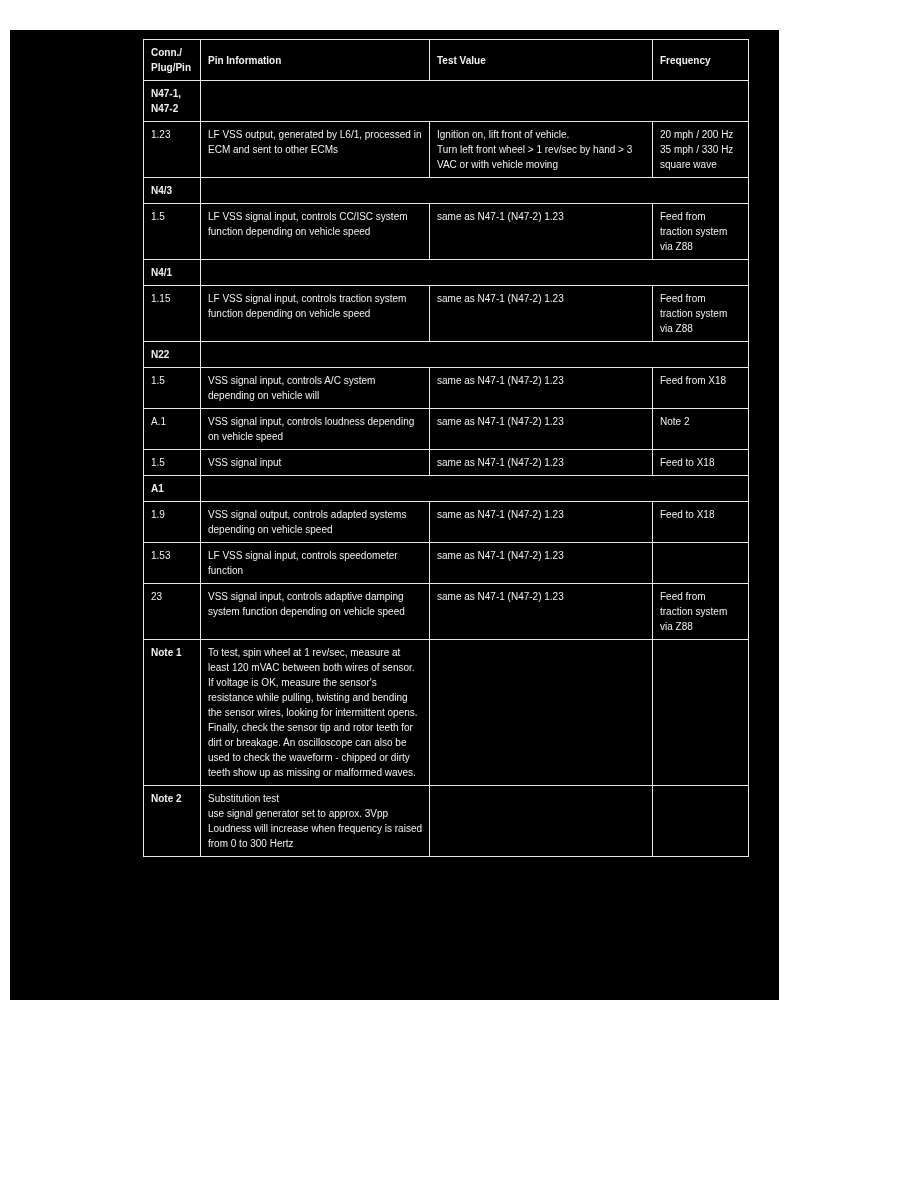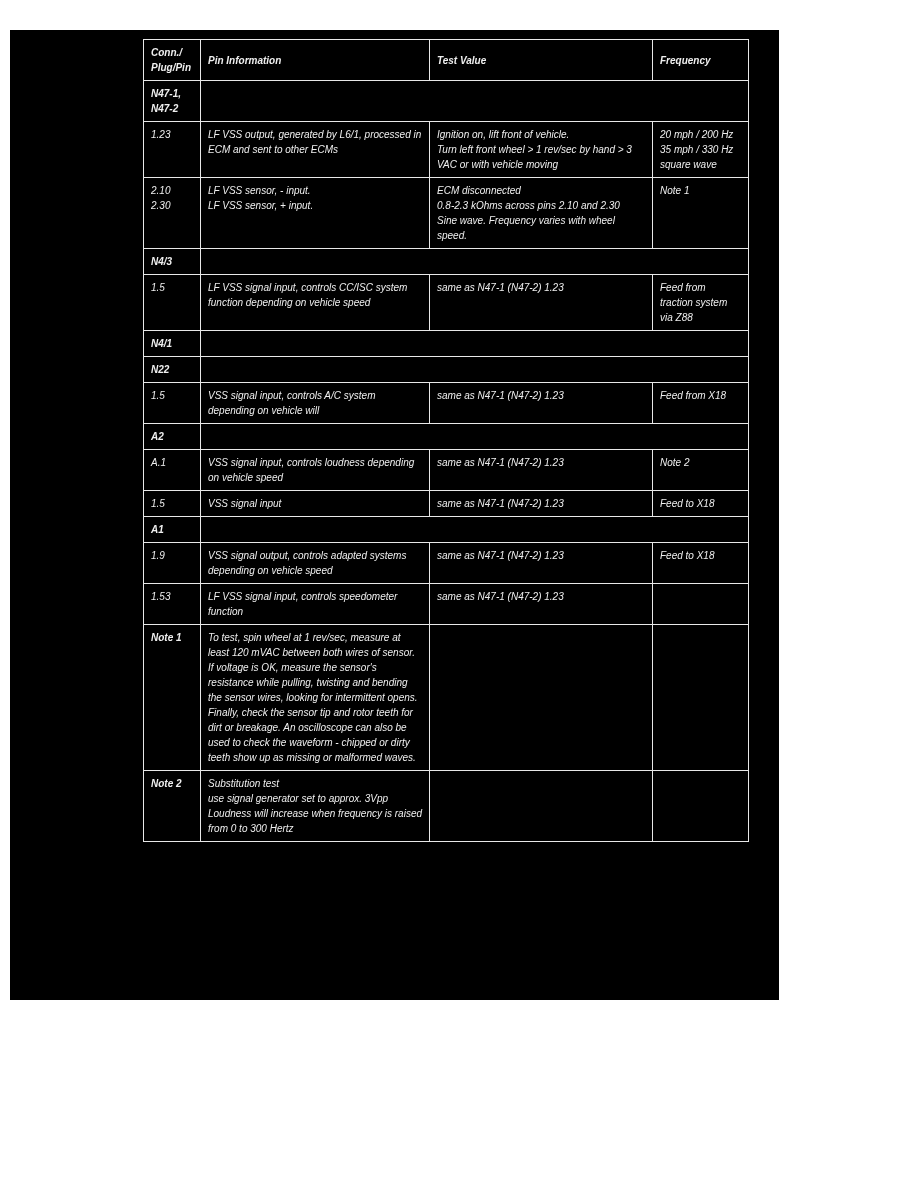--- a/index.html
+++ b/index.html
@@ -26,21 +26,20 @@
   table.doc-table {
     position: absolute;
     left: 133px;
     top: 9px;
     width: 605px;
     border-collapse: collapse;
     table-layout: fixed;
     color: #efefef;
     font-size: 10px;
     line-height: 15px;
-    font-style: italic;
   }
   table.doc-table th,
   table.doc-table td {
     border: 1px solid #e8e8e8;
     padding: 5px 7px;
     vertical-align: top;
     white-space: pre-line;
     overflow: hidden;
     text-align: left;
   }
@@ -86,57 +85,49 @@
           </tr>
           <tr>
             <td class="pin">1.23</td>
             <td>LF VSS output, generated by L6/1, processed in ECM and sent to other ECMs</td>
             <td>Ignition on, lift front of vehicle.
 Turn left front wheel &gt; 1 rev/sec by hand &gt; 3 VAC or with vehicle moving</td>
             <td>20 mph / 200 Hz
 35 mph / 330 Hz
 square wave</td>
           </tr>
-          <tr>
-            <td class="pin">2.10
-2.30</td>
-            <td>LF VSS sensor, - input.
-LF VSS sensor, + input.</td>
-            <td>ECM disconnected
-0.8-2.3 kOhms across pins 2.10 and 2.30
-Sine wave. Frequency varies with wheel speed.</td>
-            <td>Note 1</td>
-          </tr>
           <tr class="section-row">
             <td class="pin bold">N4/3</td>
             <td colspan="3"></td>
           </tr>
           <tr>
             <td class="pin">1.5</td>
             <td>LF VSS signal input, controls CC/ISC system function depending on vehicle speed</td>
             <td>same as N47-1 (N47-2) 1.23</td>
             <td>Feed from traction system via Z88</td>
           </tr>
           <tr class="section-row">
             <td class="pin bold">N4/1</td>
             <td colspan="3"></td>
           </tr>
+          <tr>
+            <td class="pin">1.15</td>
+            <td>LF VSS signal input, controls traction system function depending on vehicle speed</td>
+            <td>same as N47-1 (N47-2) 1.23</td>
+            <td>Feed from traction system via Z88</td>
+          </tr>
           <tr class="section-row">
             <td class="pin bold">N22</td>
             <td colspan="3"></td>
           </tr>
           <tr>
             <td class="pin">1.5</td>
             <td>VSS signal input, controls A/C system depending on vehicle will</td>
             <td>same as N47-1 (N47-2) 1.23</td>
             <td>Feed from X18</td>
-          </tr>
-          <tr class="section-row">
-            <td class="pin bold">A2</td>
-            <td colspan="3"></td>
           </tr>
           <tr>
             <td class="pin">A.1</td>
             <td>VSS signal input, controls loudness depending on vehicle speed</td>
             <td>same as N47-1 (N47-2) 1.23</td>
             <td>Note 2</td>
           </tr>
           <tr>
             <td class="pin">1.5</td>
             <td>VSS signal input</td>
@@ -153,20 +144,26 @@
             <td>same as N47-1 (N47-2) 1.23</td>
             <td>Feed to X18</td>
           </tr>
           <tr>
             <td class="pin">1.53</td>
             <td>LF VSS signal input, controls speedometer function</td>
             <td>same as N47-1 (N47-2) 1.23</td>
             <td></td>
           </tr>
           <tr>
+            <td class="pin">23</td>
+            <td>VSS signal input, controls adaptive damping system function depending on vehicle speed</td>
+            <td>same as N47-1 (N47-2) 1.23</td>
+            <td>Feed from traction system via Z88</td>
+          </tr>
+          <tr>
             <td class="pin bold">Note 1</td>
             <td>To test, spin wheel at 1 rev/sec, measure at least 120 mVAC between both wires of sensor. If voltage is OK, measure the sensor's resistance while pulling, twisting and bending the sensor wires, looking for intermittent opens. Finally, check the sensor tip and rotor teeth for dirt or breakage. An oscilloscope can also be used to check the waveform - chipped or dirty teeth show up as missing or malformed waves.</td>
             <td></td>
             <td></td>
           </tr>
           <tr>
             <td class="pin bold">Note 2</td>
             <td>Substitution test
 use signal generator set to approx. 3Vpp
 Loudness will increase when frequency is raised from 0 to 300 Hertz</td>

